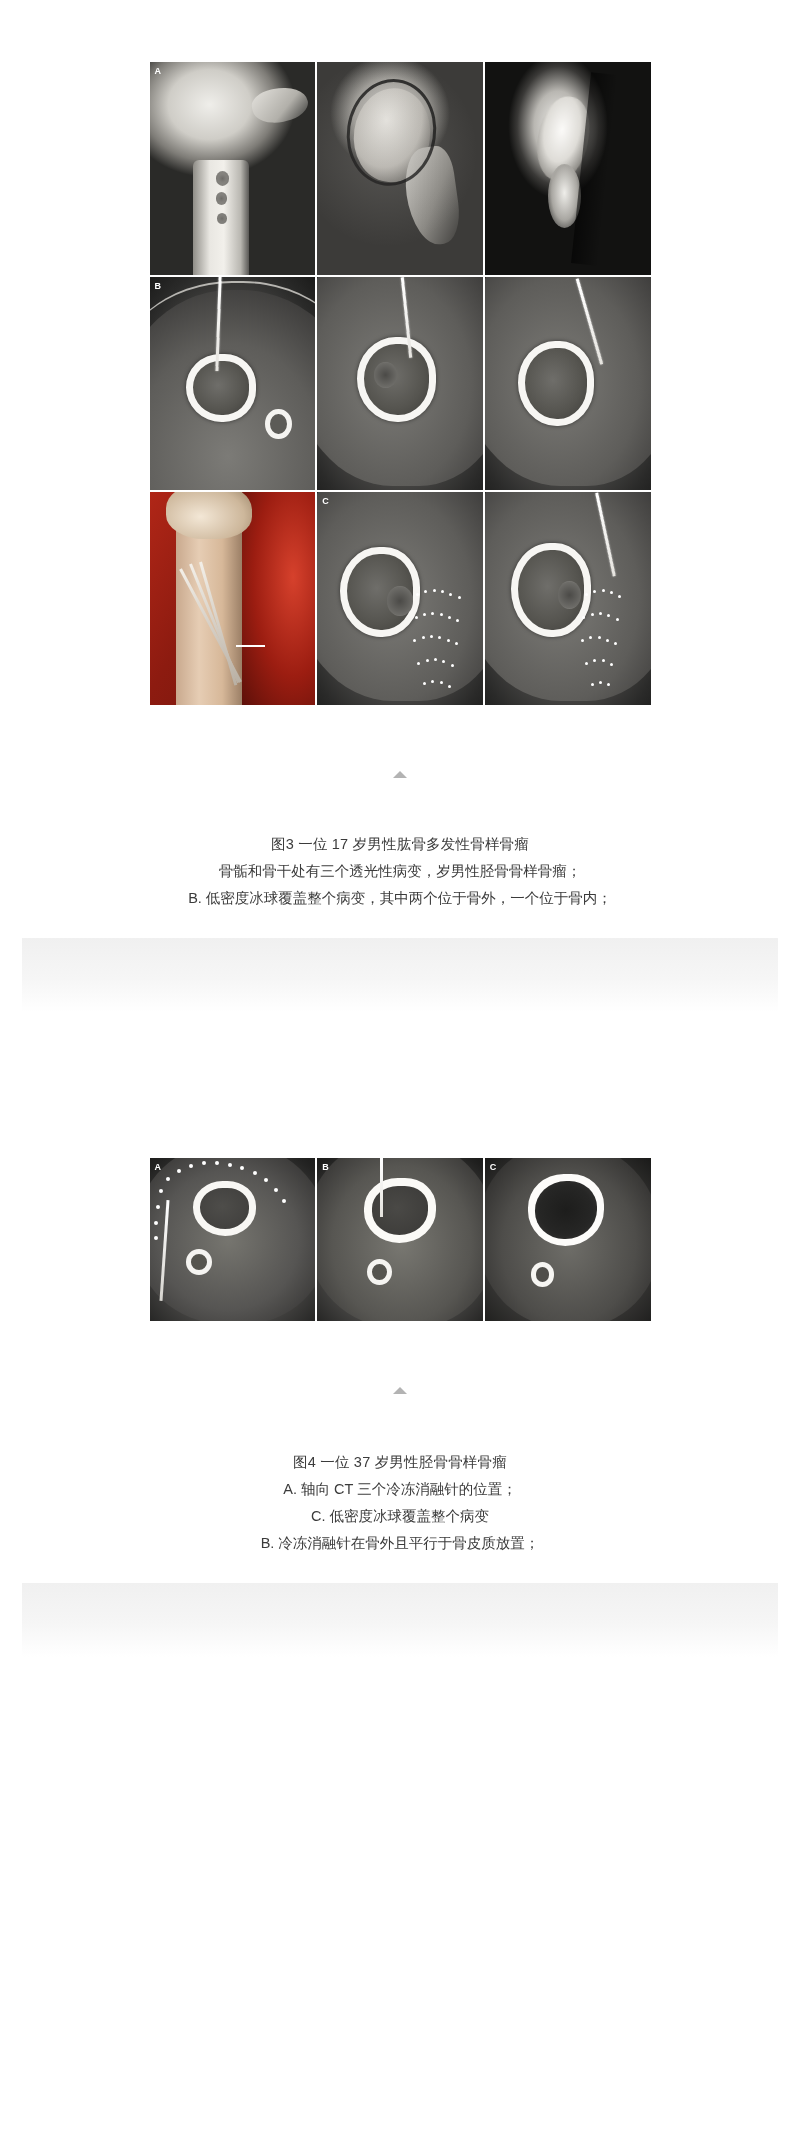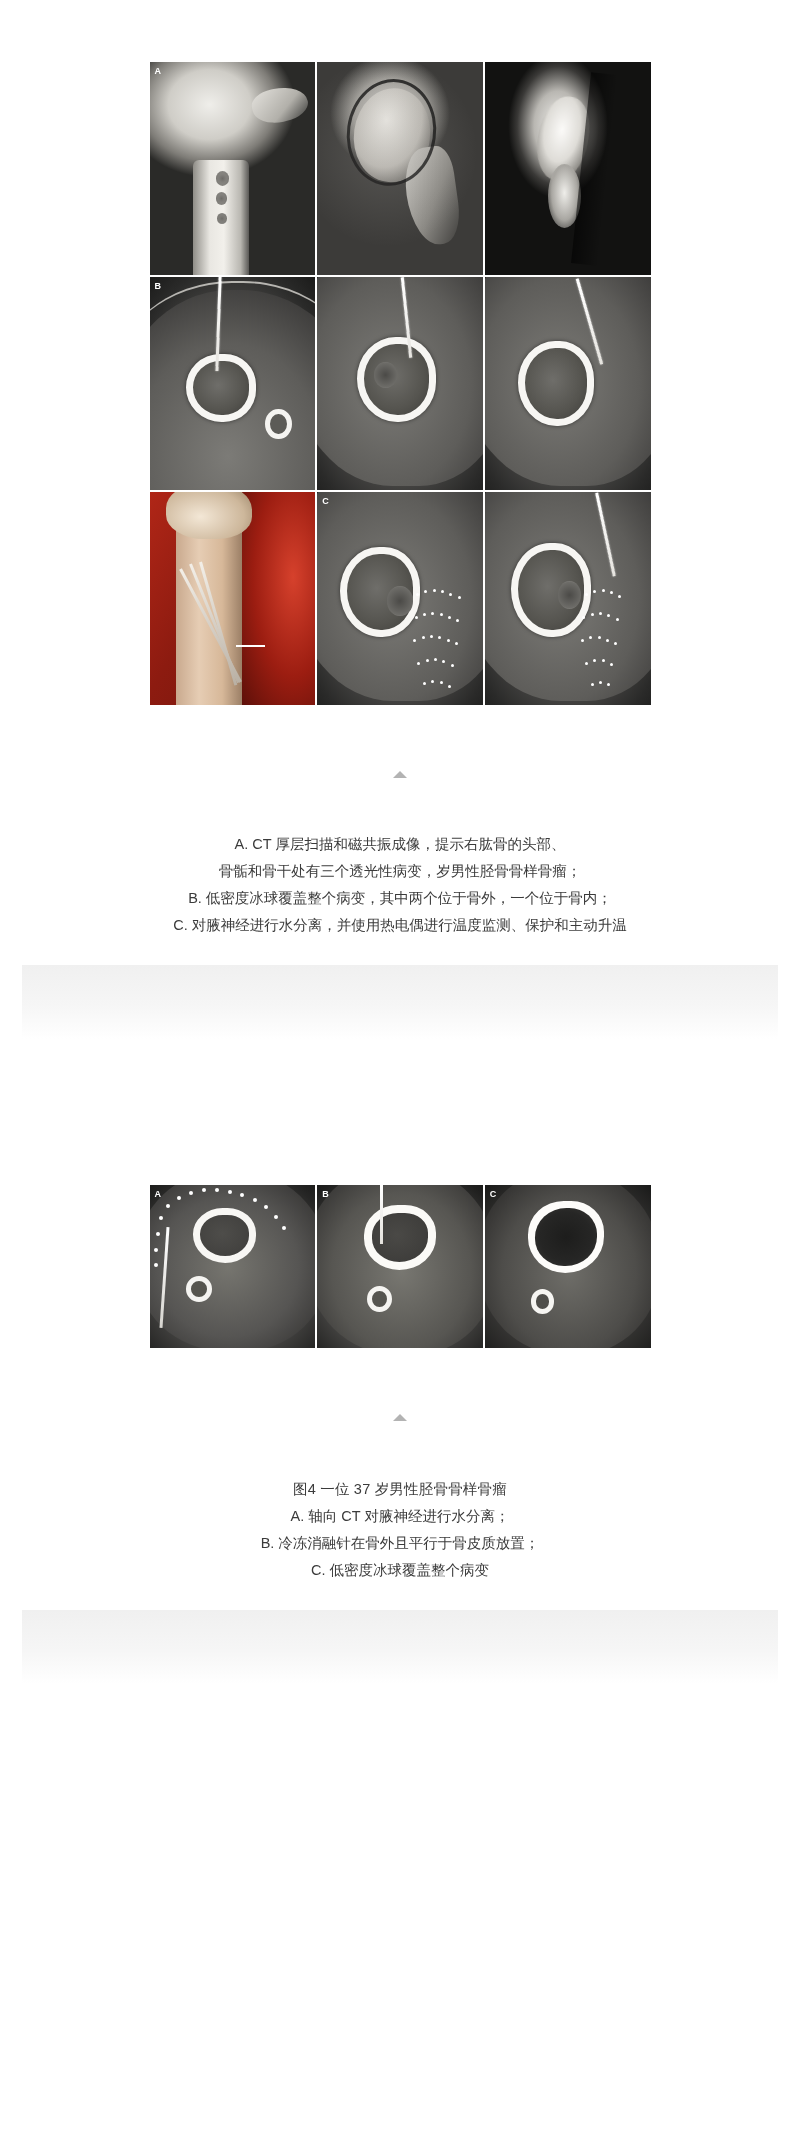--- a/index.html
+++ b/index.html
@@ -602,24 +602,23 @@
       </div>
 
     </div>
 
     <div class="collapse-row r3">
       <span class="tri"></span>
     </div>
 
     <div class="caption-wrap c3">
       <div class="caption">
-        <div>A. CT 厚层扫描和磁共振成像，提示右肱骨的头部、</div>
+        <div class="title">图3 一位 17 岁男性肱骨多发性骨样骨瘤</div>
         <div>骨骺和骨干处有三个透光性病变，岁男性胫骨骨样骨瘤；</div>
         <div>B. 低密度冰球覆盖整个病变，其中两个位于骨外，一个位于骨内；</div>
-        <div>C. 对腋神经进行水分离，并使用热电偶进行温度监测、保护和主动升温</div>
       </div>
     </div>
 
     <div class="fade-strip"></div>
   </div>
 
   <div class="spacer-lg"></div>
 
   <div class="figure-block fig4">
 
@@ -672,23 +671,23 @@
       </div>
     </div>
 
     <div class="collapse-row r4">
       <span class="tri"></span>
     </div>
 
     <div class="caption-wrap c4">
       <div class="caption">
         <div class="title">图4 一位 37 岁男性胫骨骨样骨瘤</div>
-        <div>A. 轴向 CT 对腋神经进行水分离；</div>
+        <div>A. 轴向 CT 三个冷冻消融针的位置；</div>
+        <div>C. 低密度冰球覆盖整个病变</div>
         <div>B. 冷冻消融针在骨外且平行于骨皮质放置；</div>
-        <div>C. 低密度冰球覆盖整个病变</div>
       </div>
     </div>
 
     <div class="fade-strip"></div>
   </div>
 
   <div class="spacer-sm"></div>
 </div>
 
 </body></html>

